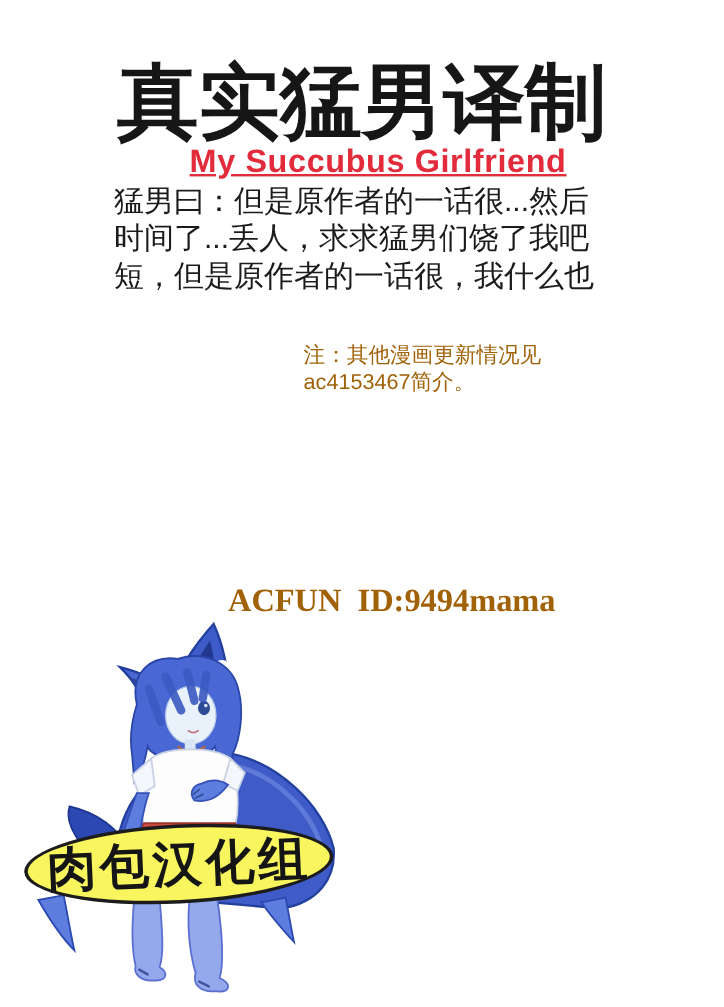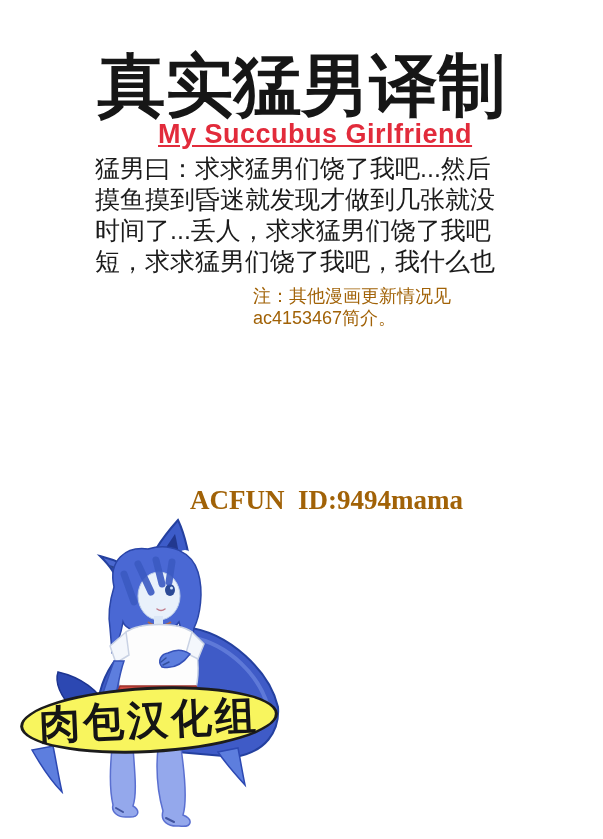--- a/index.html
+++ b/index.html
@@ -105,24 +105,23 @@
 </head>
 <body>
 
 <div class="page">
 
   <h1 class="page-title">真实猛男译制</h1>
 
   <div class="series-title">My Succubus Girlfriend</div>
 
   <div class="statement">
-    <div>猛男曰：求求猛男们饶了我吧...然后</div>
-    <div>摸鱼摸到昏迷就发现才做到几张就没</div>
+    <div>猛男曰：但是原作者的一话很...然后</div>
     <div>时间了...丢人，求求猛男们饶了我吧</div>
-    <div>短，求求猛男们饶了我吧，我什么也</div>
+    <div>短，但是原作者的一话很，我什么也</div>
   </div>
 
   <div class="annotation">
     <div>注：其他漫画更新情况见</div>
     <div>ac4153467简介。</div>
   </div>
 
   <div class="acfun-id">ACFUN  ID:9494mama</div>
 
   <svg class="mascot" viewBox="0 0 270 327" aria-hidden="true">

